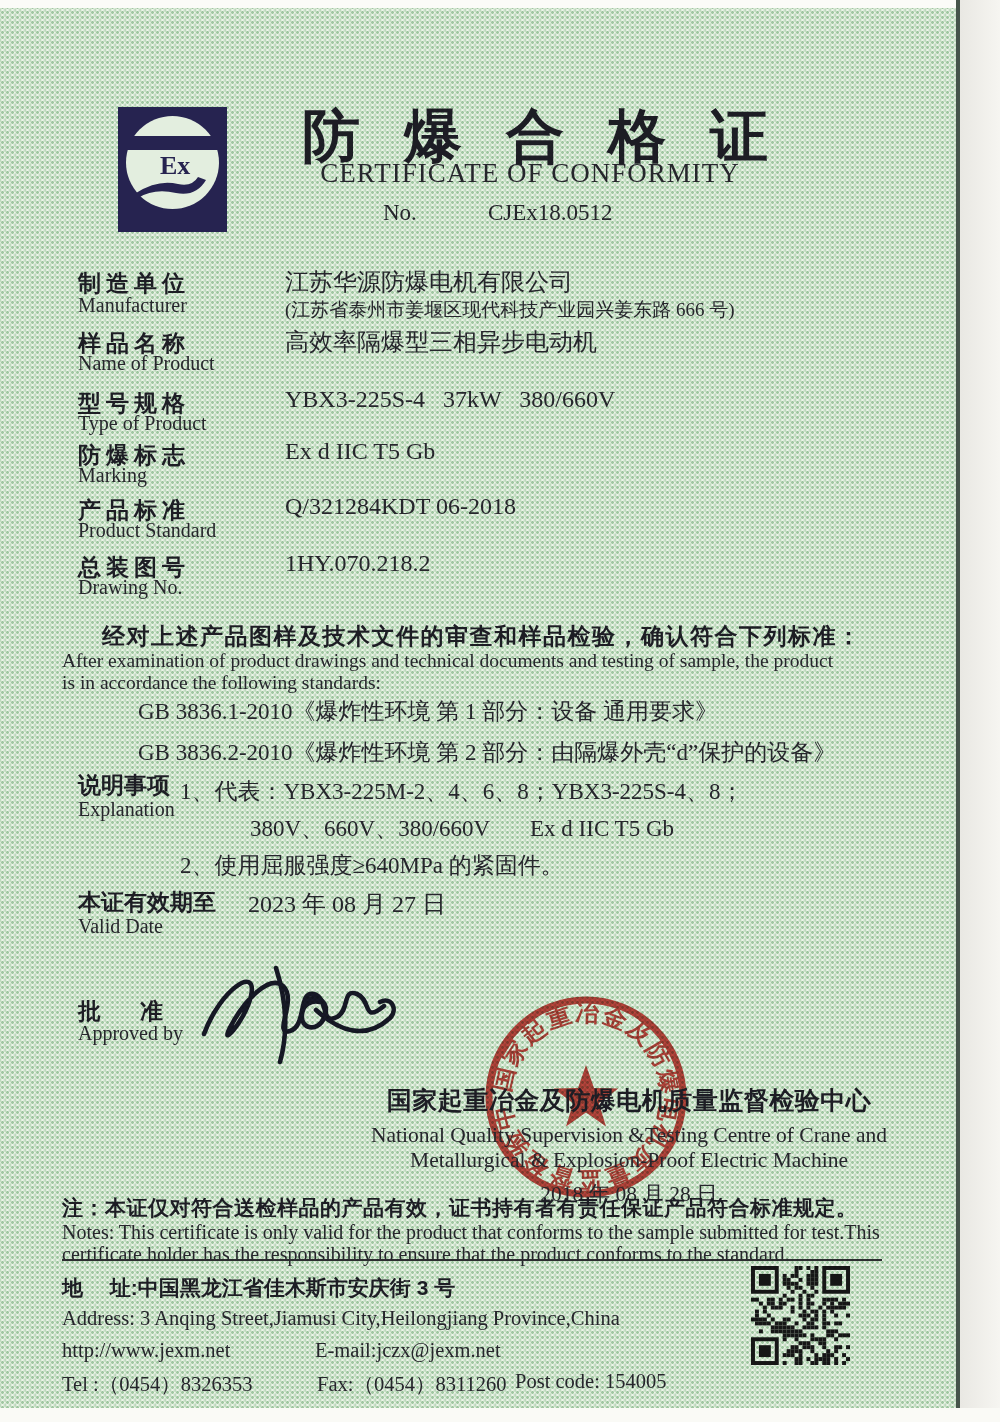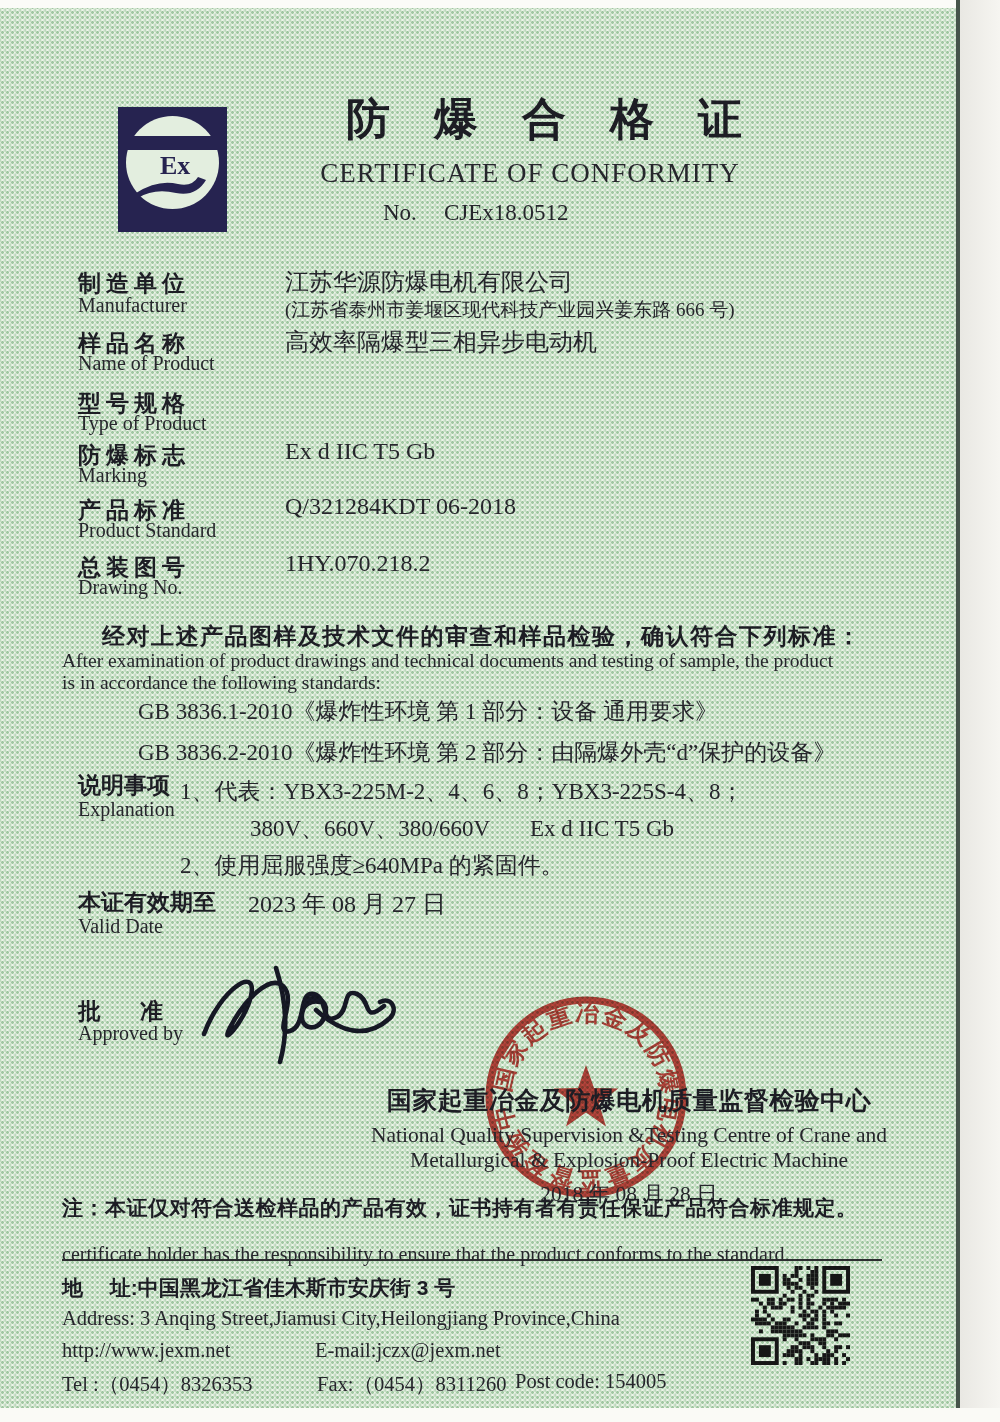--- a/index.html
+++ b/index.html
@@ -16,24 +16,24 @@
     background-position:0 0,2.5px 2.5px,0 0,0 0;
   }
   .abs{position:absolute;}
   .cnb{font-family:"Liberation Sans",sans-serif;font-weight:bold;color:#1d1d24;}
   .ser{font-family:"Liberation Serif",serif;color:#26262c;}
   
   .logo{left:118px;top:107px;width:109px;height:125px;background:#262350;}
   .logo-circle{left:8px;top:9px;width:93px;height:93px;border-radius:50%;background:#e3eedf;}
   .logo-bar{left:0;top:29px;width:109px;height:14px;background:#262350;}
   .logo-ex{left:42px;top:44px;font-size:26px;font-weight:bold;color:#262350;font-family:"Liberation Serif",serif;}
-  .title{left:302px;top:90px;font-size:44px;letter-spacing:44px;white-space:nowrap;padding-left:44px;}
+  .title{left:302px;top:98px;font-size:58px;letter-spacing:44px;white-space:nowrap;}
   .subtitle{left:140px;top:158px;width:780px;text-align:center;font-size:27px;letter-spacing:1px;}
   .no-label{left:383px;top:200px;font-size:23px;}
-  .no-value{left:444px;top:200px;font-size:23px;}
+  .no-value{left:444px;top:200px;font-size:23px;padding-left:44px;}
   
   .l-cn{font-size:23px;letter-spacing:5px;white-space:nowrap;}
   .l-en{font-size:20px;}
   .val{font-size:24px;white-space:pre;}
   .val2{font-size:19px;white-space:pre;}
   
   .std-cn{font-size:23px;letter-spacing:1.5px;margin-left:40px;}
   .std-en{font-size:19.5px;}
   .std-item{font-size:23px;text-align:right;}
   .exp-line{font-size:23px;white-space:pre;text-align:center;}
@@ -79,20 +79,21 @@
   <div class="abs ser l-en" style="left:78px;top:294px">Manufacturer</div>
   <div class="abs ser val" style="left:285px;top:266px">江苏华源防爆电机有限公司</div>
   <div class="abs ser val2" style="left:285px;top:297px">(江苏省泰州市姜堰区现代科技产业园兴姜东路 666 号)</div>
 
   <div class="abs cnb l-cn" style="left:78px;top:328px">样品名称</div>
   <div class="abs ser l-en" style="left:78px;top:352px">Name of Product</div>
   <div class="abs ser val" style="left:285px;top:326px">高效率隔爆型三相异步电动机</div>
 
   <div class="abs cnb l-cn" style="left:78px;top:388px">型号规格</div>
   <div class="abs ser l-en" style="left:78px;top:412px">Type of Product</div>
+  <div class="abs ser val" style="left:285px;top:386px">YBX3-225S-4   37kW   380/660V</div>
 
   <div class="abs cnb l-cn" style="left:78px;top:440px">防爆标志</div>
   <div class="abs ser l-en" style="left:78px;top:464px">Marking</div>
   <div class="abs ser val" style="left:285px;top:438px">Ex d IIC T5 Gb</div>
 
   <div class="abs cnb l-cn" style="left:78px;top:495px">产品标准</div>
   <div class="abs ser l-en" style="left:78px;top:519px">Product Standard</div>
   <div class="abs ser val" style="left:285px;top:493px">Q/321284KDT 06-2018</div>
 
   <div class="abs cnb l-cn" style="left:78px;top:552px">总装图号</div>
@@ -139,20 +140,21 @@
   </svg>
 
   <div class="abs issuer" style="top:1084px">
     <div class="cnb issuer-cn">国家起重冶金及防爆电机质量监督检验中心</div>
     <div class="ser issuer-en" style="margin-top:6px">National Quality Supervision &amp;Testing Centre of Crane and</div>
     <div class="ser issuer-en">Metallurgical &amp; Explosion-Proof Electric Machine</div>
     <div class="ser issuer-en" style="margin-top:6px">2018 年 08 月 28 日</div>
   </div>
 
   <div class="abs cnb note-cn" style="left:62px;top:1194px">注：本证仅对符合送检样品的产品有效，证书持有者有责任保证产品符合标准规定。</div>
+  <div class="abs ser note-en" style="left:62px;top:1221px">Notes: This certificate is only valid for the product that conforms to the sample submitted for test.This</div>
   <div class="abs ser note-en" style="left:62px;top:1243px">certificate holder has the responsibility to ensure that the product conforms to the standard.</div>
 
   <div class="abs hr"></div>
 
   <div class="abs cnb foot-cn" style="left:62px;top:1274px">地　 址:中国黑龙江省佳木斯市安庆街 3 号</div>
   <div class="abs ser foot" style="left:62px;top:1307px">Address: 3 Anqing Street,Jiamusi City,Heilongjiang Province,China</div>
   <div class="abs ser foot" style="left:62px;top:1339px">http://www.jexm.net</div>
   <div class="abs ser foot" style="left:315px;top:1339px">E-mail:jczx@jexm.net</div>
   <div class="abs ser foot" style="left:62px;top:1370px">Tel :（0454）8326353</div>
   <div class="abs ser foot" style="left:317px;top:1370px">Fax:（0454）8311260</div>

